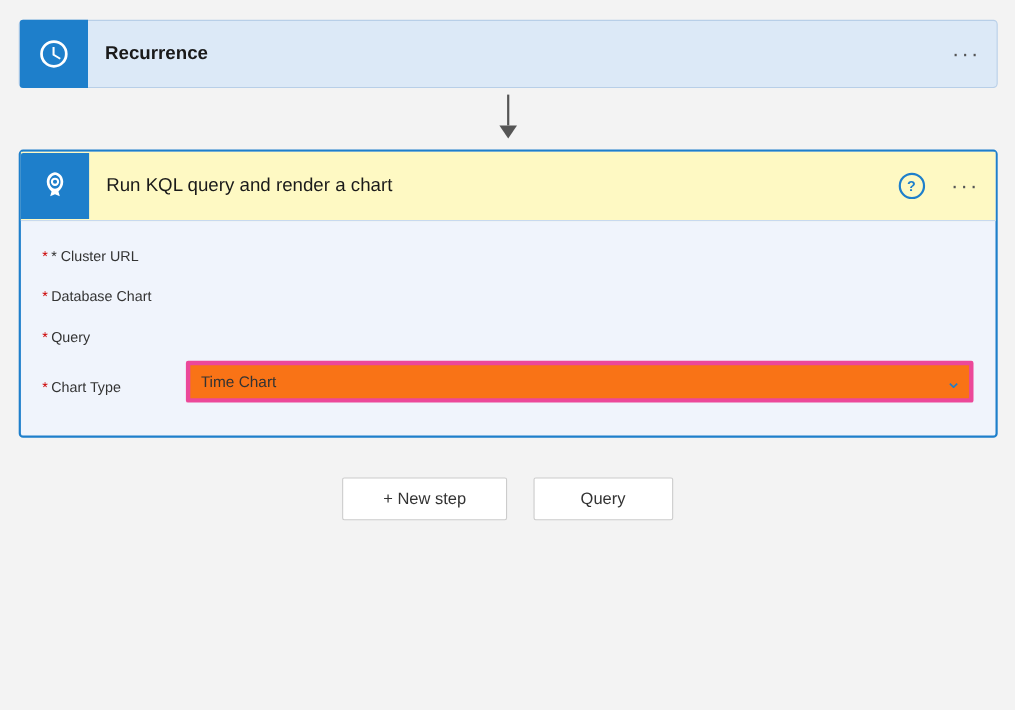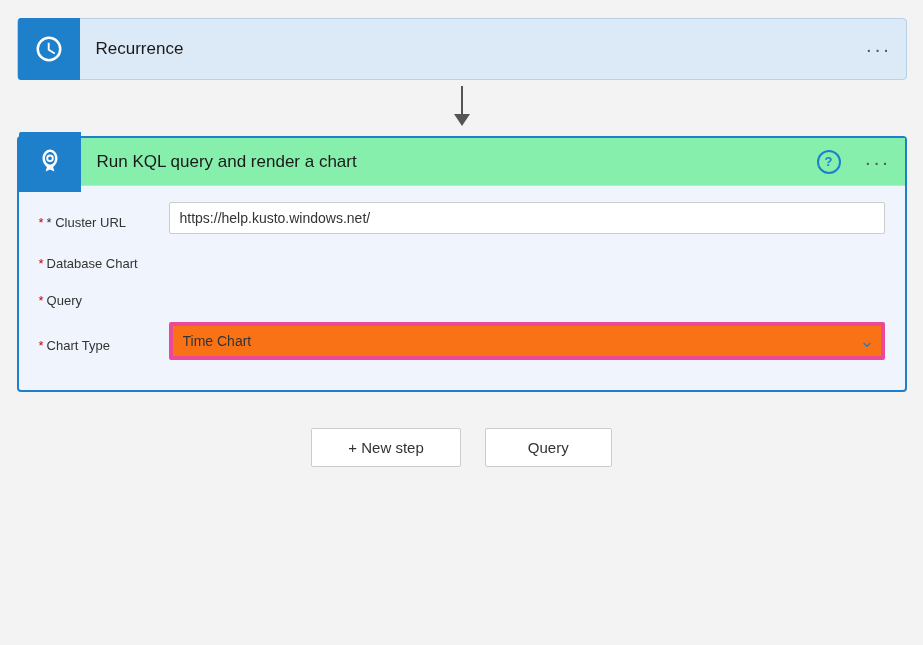--- a/index.html
+++ b/index.html
@@ -49,21 +49,21 @@
       width: 30px;
       height: 30px;
       fill: white;
     }
 
     .recurrence-title {
       flex: 1;
       padding: 0 16px;
       font-size: 17px;
       color: #1a1a1a;
-      font-weight: 400;
+      font-weight: 700;
     }
 
     .card-menu-btn {
       background: none;
       border: none;
       cursor: pointer;
       padding: 8px 14px;
       font-size: 20px;
       color: #555;
       letter-spacing: 2px;
@@ -97,23 +97,23 @@
     .kql-card {
       width: 890px;
       background: #f0f4fc;
       border: 2px solid #1e7fcb;
       border-radius: 4px;
     }
 
     .kql-card-header {
       display: flex;
       align-items: center;
-      background: #86efac;
+      background: #fef9c3;
       border-bottom: 1px solid #c8d9ee;
-      height: 48px;
+      height: 63px;
     }
 
     .kql-icon-box {
       width: 62px;
       height: 60px;
       background: #1e7fcb;
       display: flex;
       align-items: center;
       justify-content: center;
       border-radius: 2px 0 0 0;
@@ -307,21 +307,20 @@
       </button>
       <button class="card-menu-btn">···</button>
     </div>
 
     <div class="kql-card-body">
 
       <div class="form-row">
         <div class="form-label">
           <span class="required-star">*</span><span style="margin-left:0;">* Cluster URL</span>
         </div>
-        <input class="form-input" type="text" value="https://help.kusto.windows.net/" style="">
       </div>
 
       <div class="form-row">
         <div class="form-label">
           <span class="required-star">*</span><span>Database Chart</span>
         </div>
       </div>
 
       <div class="form-row">
         <div class="form-label">

